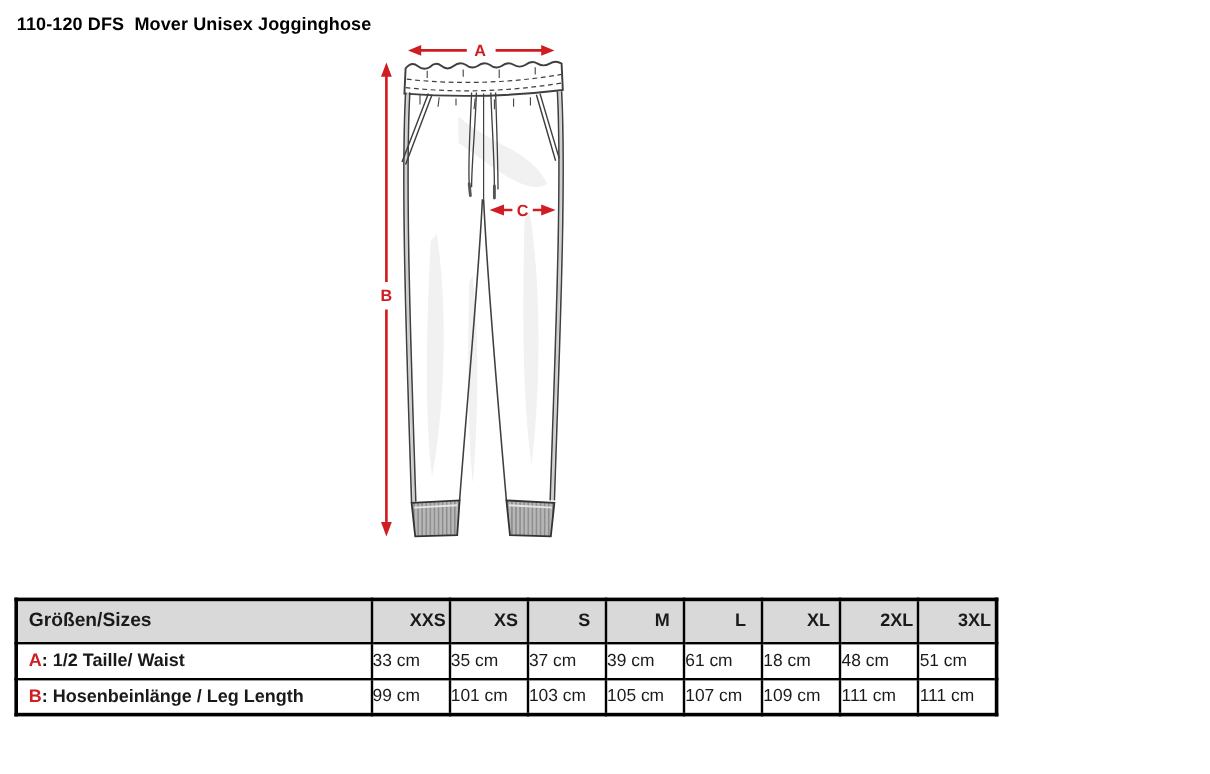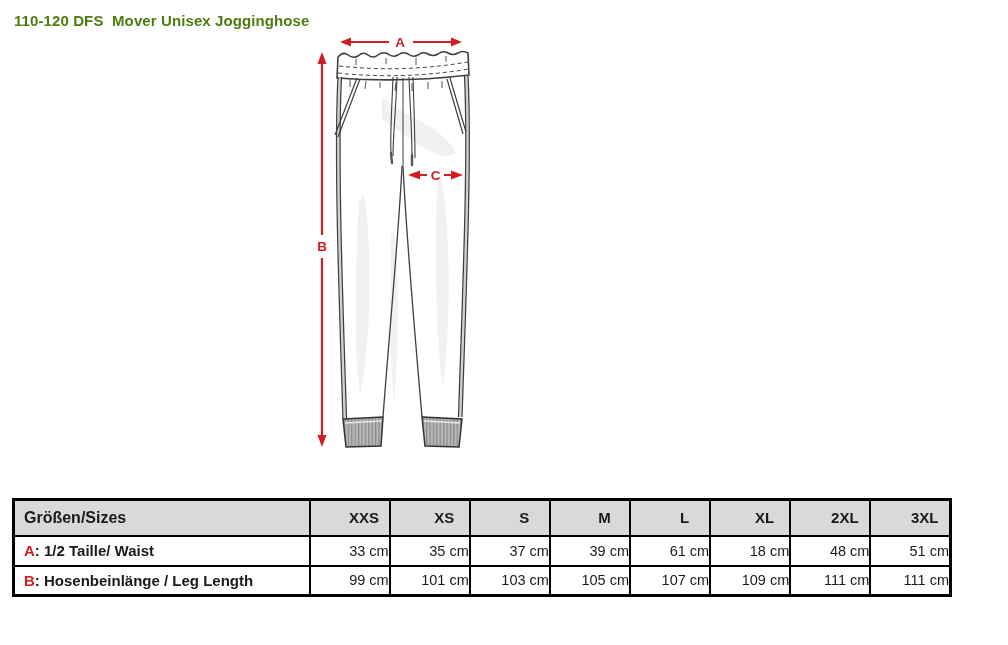--- a/index.html
+++ b/index.html
@@ -1,57 +1,57 @@
 <!DOCTYPE html>
 <html><head>
 <meta charset="utf-8">
 <style>
   * { margin: 0; padding: 0; box-sizing: border-box; }
   html, body { width: 1008px; height: 645px; background: #ffffff; overflow: hidden; }
   body { font-family: "Liberation Sans", sans-serif; position: relative; }
 
   .page-title {
     position: absolute; left: 14px; top: 12px;
-    font-size: 15px; font-weight: bold; color: #4d7c0f;
+    font-size: 15px; font-weight: bold; color: #000000;
     white-space: pre; letter-spacing: 0.1px;
   }
 
   .figure {
     position: absolute; left: 290px; top: 25px;
     width: 230px; height: 450px;
   }
   .figure svg { display: block; width: 230px; height: 450px; }
   .measure-label {
     font-family: "Liberation Sans", sans-serif;
     font-size: 13.5px; font-weight: bold; fill: #cf1d23;
   }
 
   .size-table-wrap { position: absolute; left: 12px; top: 498px; width: 984px; }
   table.size-table {
-    width: 940px; border-collapse: collapse; table-layout: fixed;
+    width: 820px; border-collapse: collapse; table-layout: fixed;
     border: 3px solid #000;
   }
   table.size-table th, table.size-table td {
     border: 2px solid #000; color: #1a1a1a;
     overflow: hidden; white-space: nowrap;
   }
   table.size-table thead th {
     background: #d9d9d9; height: 36px;
     font-size: 15px; font-weight: bold; text-align: center; padding-left: 29px;
   }
   table.size-table thead th.corner {
     text-align: left; padding-left: 9px; font-size: 16px;
   }
   table.size-table tbody td { background: #fff; height: 30px; }
   table.size-table tbody td.rowlabel {
     text-align: left; padding-left: 9px;
     font-size: 15px; font-weight: bold; margin-top: 42px;
   }
   table.size-table tbody td.val {
-    text-align: right; font-size: 14.5px; font-weight: normal;
+    text-align: left; font-size: 14.5px; font-weight: normal;
   }
   .ltr { color: #cf1d23; }
 </style>
 </head>
 <body>
 
 <div class="page-title">110-120 DFS  Mover Unisex Jogginghose</div>
 
 <div class="figure">
   <svg viewBox="0 0 230 450" xmlns="http://www.w3.org/2000/svg">

